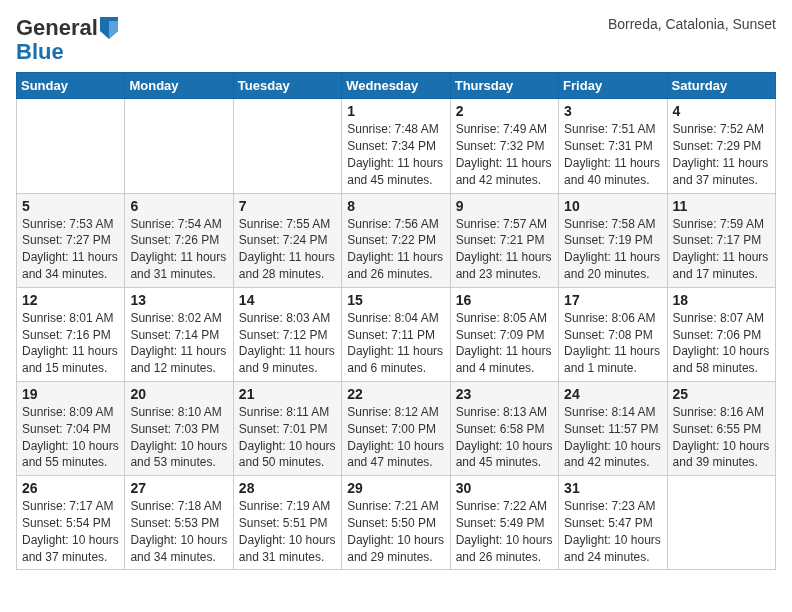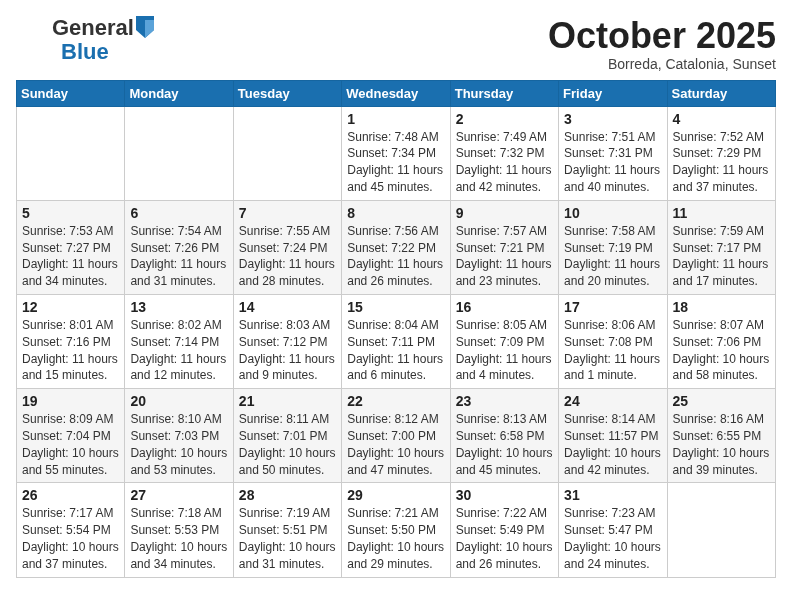--- a/index.html
+++ b/index.html
@@ -20,21 +20,21 @@
       display: flex;
       align-items: center;
       gap: 0;
     }
     .logo-text {
       font-size: 22px;
       font-weight: bold;
       line-height: 1.1;
     }
     .logo-general { color: #333; }
-    .logo-blue { color: #1a6faf; margin-left: 45px; }
+    .logo-blue { color: #1a6faf; }
     .logo-icon {
       width: 18px;
       height: 22px;
       margin-left: 2px;
     }
     .title-block { text-align: right; }
     .month-title {
       font-size: 36px;
       font-weight: bold;
       color: #222;
@@ -82,32 +82,31 @@
       line-height: 1.4;
     }
     .empty { background: #fff !important; }
   </style>
 </head>
 <body>
 
 <div class="header">
   <div class="logo">
     <div>
-      <div style="display:flex;margin-left:36px;">
+      <div style="display:flex;align-items:center;">
         <span class="logo-text logo-general">General</span>
         <svg class="logo-icon" viewBox="0 0 18 22">
           <polygon points="0,0 18,0 18,14 9,22 0,14" fill="#1a6faf"></polygon>
           <polygon points="9,4 18,4 18,14 9,22" fill="#5ba3d9"></polygon>
         </svg>
       </div>
       <span class="logo-text logo-blue">Blue</span>
     </div>
   </div>
   <div class="title-block">
-    <div class="month-title">October 2025</div>
     <div class="subtitle">Borreda, Catalonia, Sunset</div>
   </div>
 </div>
 
 <table class="calendar">
   <thead>
     <tr>
     <th>Sunday</th>
         <th>Monday</th>
         <th>Tuesday</th>

